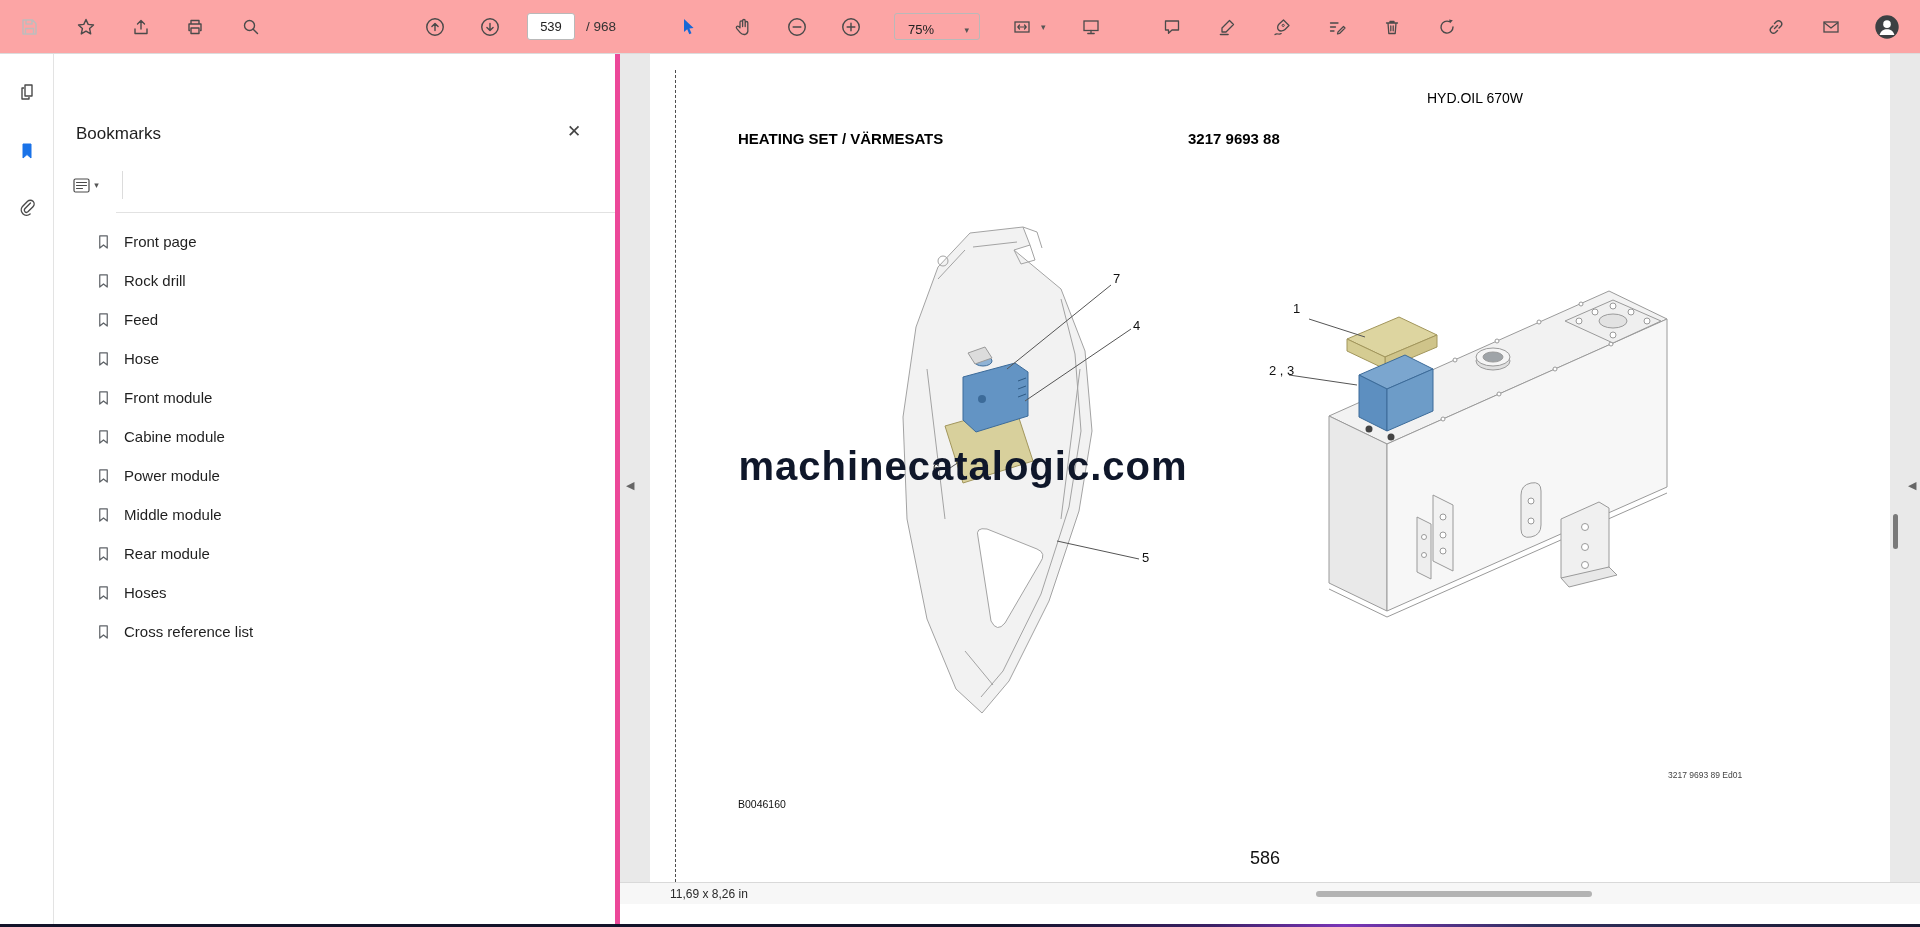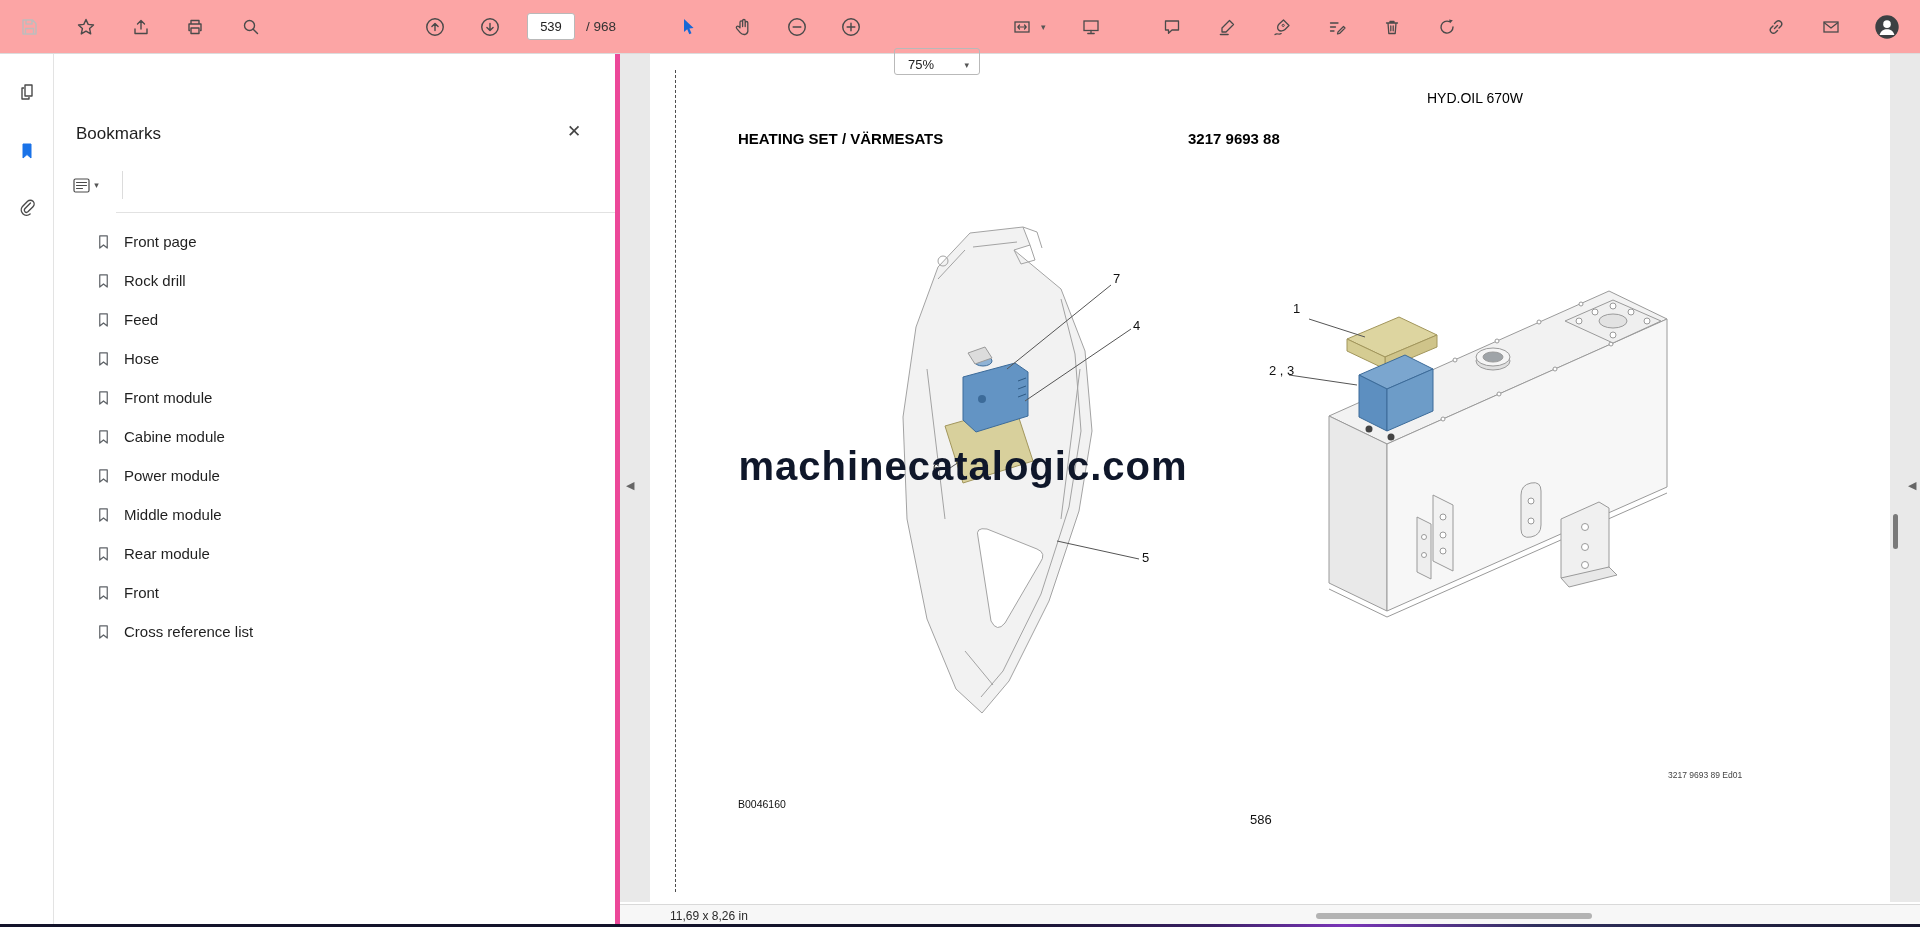--- a/index.html
+++ b/index.html
@@ -12,21 +12,21 @@
              background:#fca5a5; border-bottom:1px solid #dcdcdc; z-index:30; }
   .tbtn { position:absolute; top:10px; width:34px; height:34px; display:flex;
           align-items:center; justify-content:center; border-radius:4px; cursor:pointer; }
   .tbtn svg { display:block; }
   .page-input { position:absolute; left:527px; top:13px; width:48px; height:27px;
                 border:1px solid #b9b9b9; border-radius:3px; text-align:center;
                 font-size:13px; font-family:"Liberation Sans",sans-serif; color:#222; }
   .page-total { position:absolute; left:586px; top:0; line-height:54px; font-size:13.5px; color:#333; }
   .zoom-box { position:absolute; left:894px; top:13px; width:86px; height:27px;
               border:1px solid #b9b9b9; border-radius:3px; font-size:13px; color:#222;
-              display:flex; align-items:center; padding:6px 10px 0 13px; cursor:pointer;margin-top:35px; }
+              display:flex; align-items:center; padding:6px 10px 0 13px; cursor:pointer; }
   .zoom-box .caret { margin-left:auto; font-size:9px; color:#555; }
   .mini-caret { position:absolute; left:1041px; top:0; line-height:54px; font-size:9px; color:#555; cursor:pointer; }
 
   
   .left-rail { position:absolute; left:0; top:54px; width:54px; height:870px;
                background:#fff; border-right:1px solid #e3e3e3; z-index:20; }
   .rail-btn { position:absolute; left:10px; width:34px; height:34px; display:flex;
               align-items:center; justify-content:center; border-radius:4px; cursor:pointer; }
 
   
@@ -57,21 +57,21 @@
                font-size:40px; font-weight:bold; color:#0f172a; white-space:nowrap;
                letter-spacing:1px; z-index:5; }
   .draw { position:absolute; z-index:1; }
   .callout { position:absolute; font-size:13px; color:#111; z-index:2; }
   .pg-footer { position:absolute; color:#111; }
   .collapse-arrow { position:absolute; font-size:11px; color:#666; cursor:pointer; z-index:6; }
   .vscroll-thumb { position:absolute; left:1273px; top:460px; width:5px; height:35px;
                    background:#7a7a7a; border-radius:3px; cursor:pointer; }
 
   
-  .statusbar { position:absolute; left:620px; top:904px; width:1300px; height:22px;
+  .statusbar { position:absolute; left:620px; top:882px; width:1300px; height:22px;
                background:#f7f7f7; border-top:1px solid #d9d9d9; }
   .doc-size { position:absolute; left:50px; top:0; line-height:22px; font-size:12px; color:#2a2a2a; }
   .hscroll-thumb { position:absolute; left:696px; top:8px; width:276px; height:6px;
                    background:#b3b3b3; border-radius:3px; cursor:pointer; }
 
   .bottom-strip { position:absolute; left:0; top:924px; width:1920px; height:3px;
                   background:linear-gradient(90deg,#13132a 0%,#13132a 52%,#3a2064 63%,#7a35b8 70%,#30305e 80%,#18182f 100%); }
 </style>
 </head>
 <body>
@@ -322,21 +322,21 @@
             </svg>
           </span>
           <span class="bm-label">Rear module</span>
         </div>
       <div class="bm-item">
           <span class="bm-ic">
             <svg width="15" height="18" viewBox="0 0 16 18">
               <path d="M4 2.5 H12 V15.5 L8 12.2 L4 15.5 Z" fill="none" stroke="#5f6368" stroke-width="1.3" stroke-linejoin="round"></path>
             </svg>
           </span>
-          <span class="bm-label">Front</span>
+          <span class="bm-label">Hoses</span>
         </div>
       <div class="bm-item">
           <span class="bm-ic">
             <svg width="15" height="18" viewBox="0 0 16 18">
               <path d="M4 2.5 H12 V15.5 L8 12.2 L4 15.5 Z" fill="none" stroke="#5f6368" stroke-width="1.3" stroke-linejoin="round"></path>
             </svg>
           </span>
           <span class="bm-label">Cross reference list</span>
         </div>
     </div>
@@ -434,21 +434,21 @@
               <circle cx="320" cy="286" r="3.5" fill="#ffffff"></circle>
             <polygon points="296,299 344,288 352,296 304,308" fill="#e8e8e8"></polygon>
             <path d="M100 58 L44 40 M92 106 L24 96" stroke="#555"></path>
           </g>
         </svg>
         <span class="callout" style="left:28px; top:22px">1</span>
         <span class="callout" style="left:4px; top:84px">2 , 3</span>
       </div>
 
       <div class="pg-footer" style="left:88px; top:744px; font-size:10.5px">B0046160</div>
-      <div class="pg-footer" style="left:600px; top:758px; font-size:13px">586</div>
+      <div class="pg-footer" style="left:600px; top:794px; font-size:18px">586</div>
       <div class="pg-footer" style="left:1018px; top:716px; font-size:8.5px; color:#444">3217 9693 89 Ed01</div>
     </div>
 
     <span class="collapse-arrow" style="left:1288px; top:425px;">◀</span>
     <div class="vscroll-thumb"></div>
   </div>
 
   <div class="statusbar">
     <span class="doc-size">11,69 x 8,26 in</span>
     <div class="hscroll-thumb"></div>

